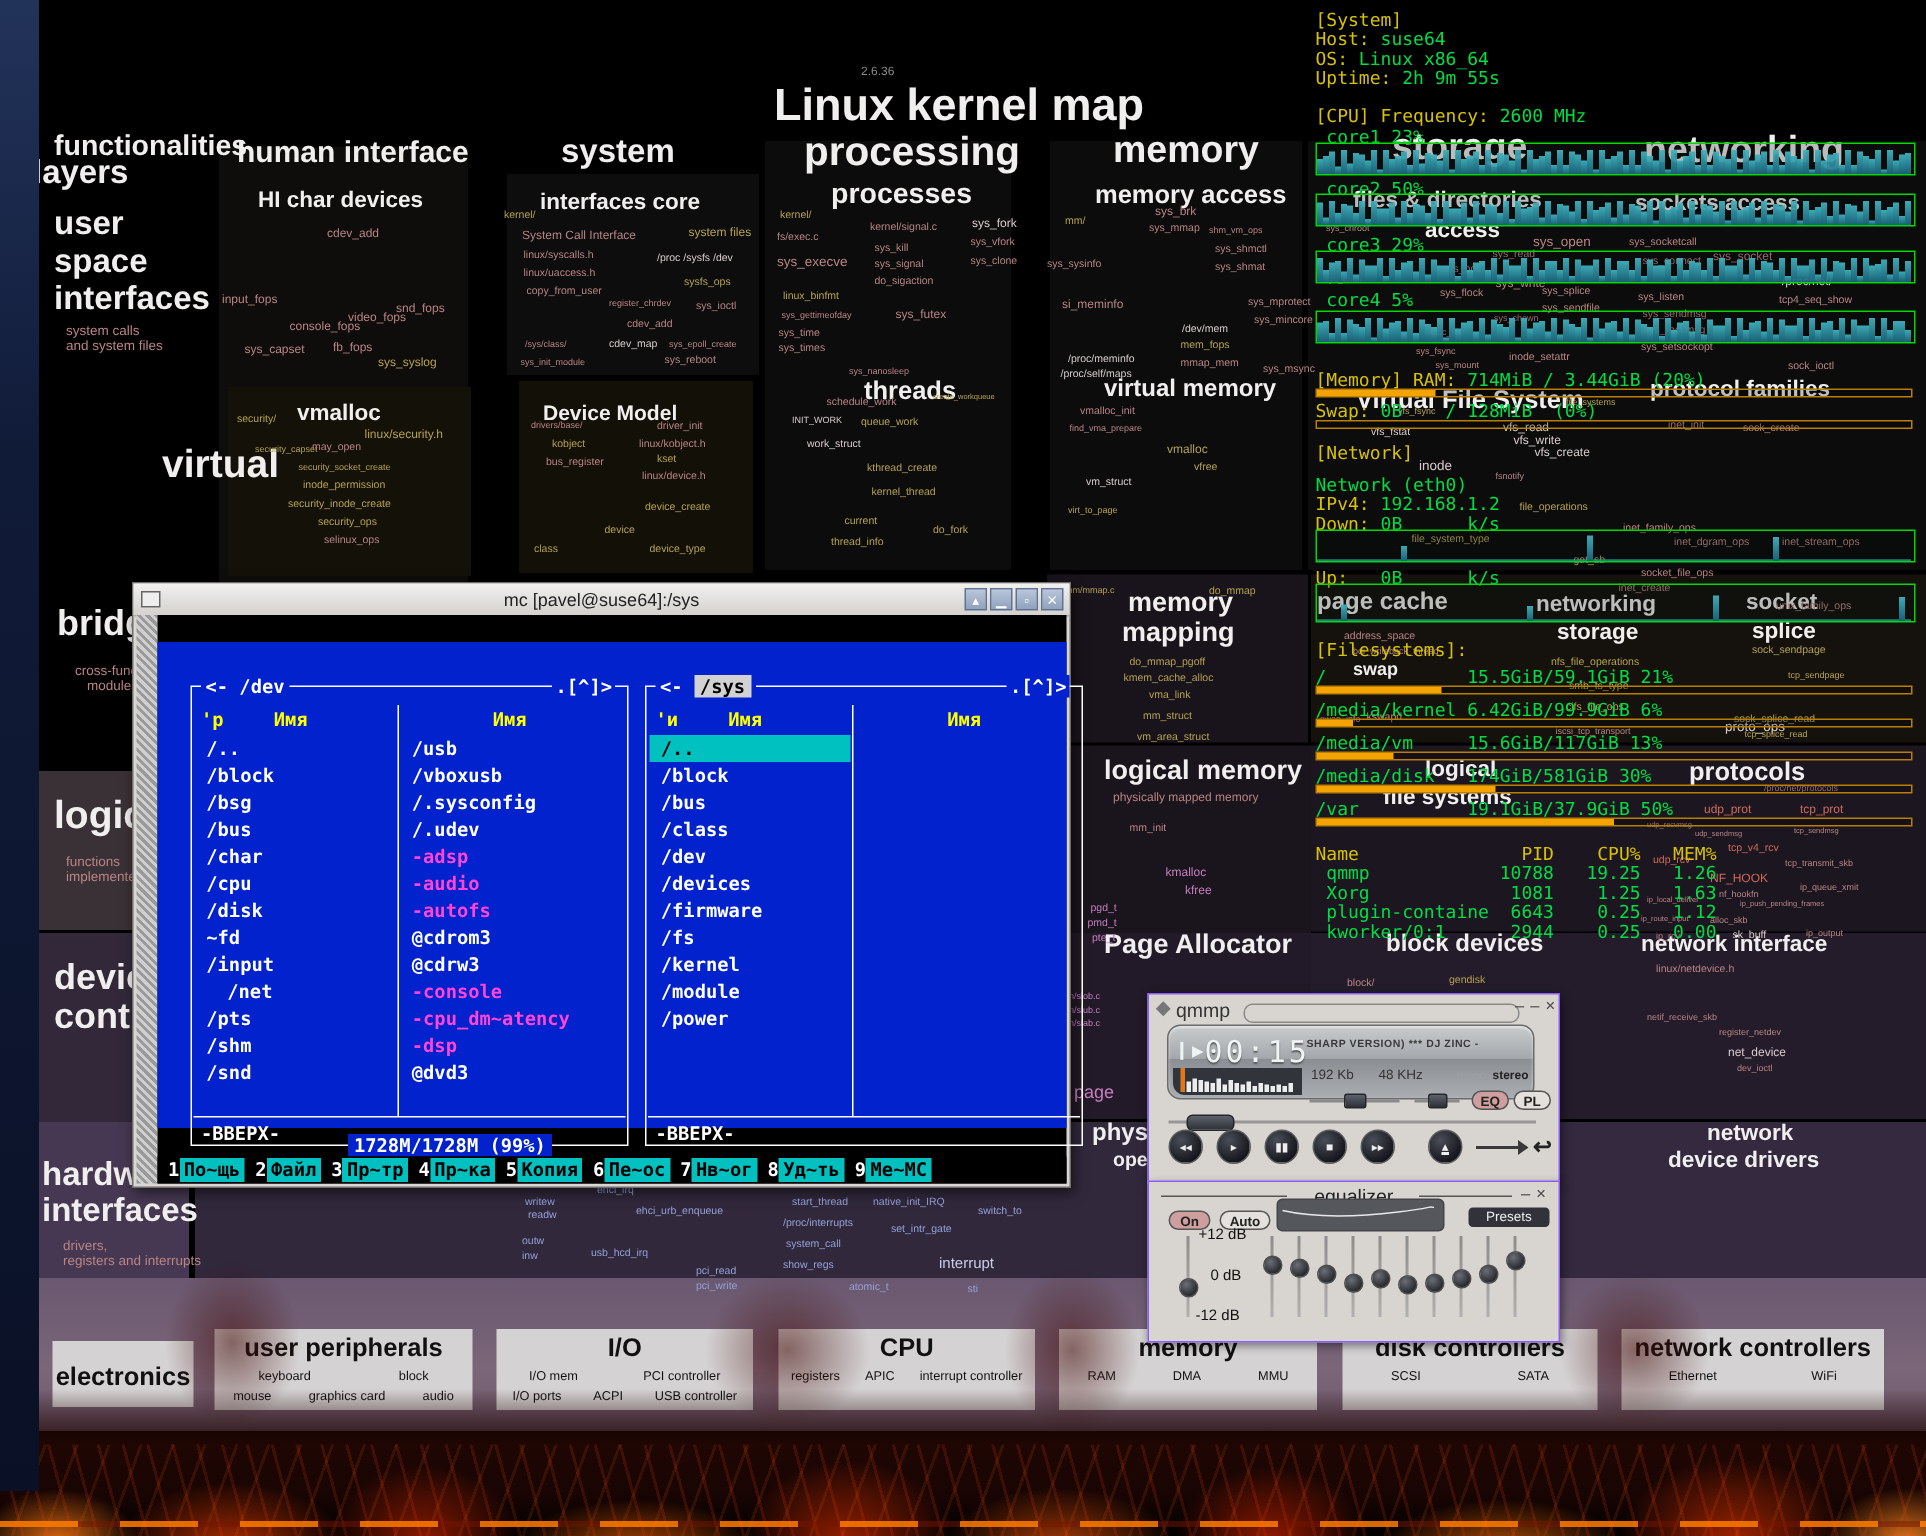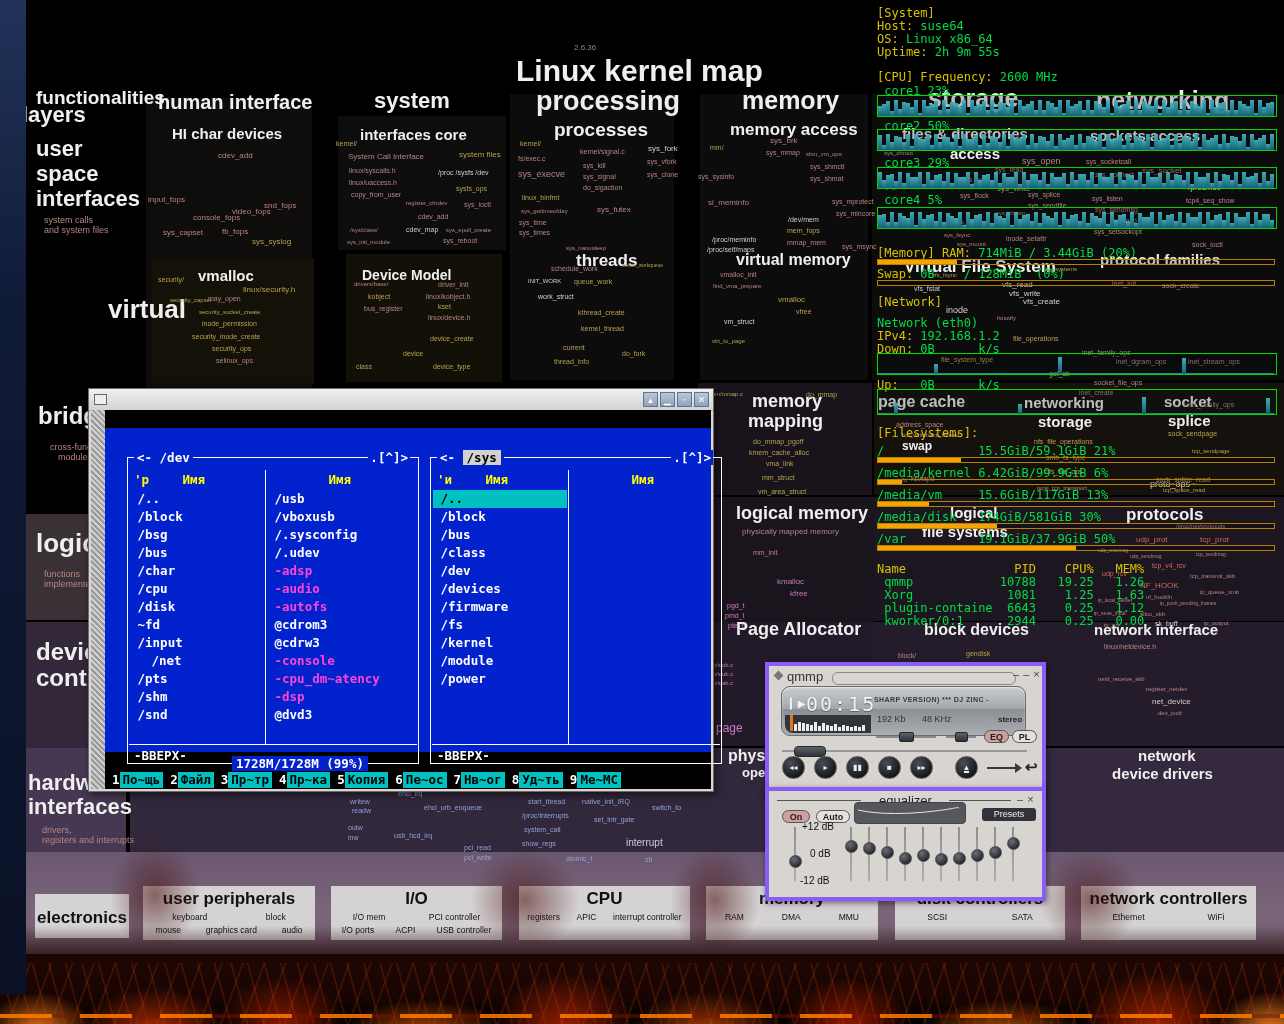--- a/index.html
+++ b/index.html
@@ -88,21 +88,21 @@
   .psize{position:absolute;background:#0222cd;color:#fff;padding:0 4px;font-size:12.5px;}
   #mc-cmdline{position:absolute;left:0;top:342px;width:100%;height:19px;background:#000;color:#e8e8e8;
     font-size:12.5px;line-height:19px;}
   #mc-cursor{display:inline-block;width:7px;height:13px;border:1px solid #00d800;vertical-align:middle;margin-left:2px;}
   #mc-corner-badge{position:absolute;right:8px;top:0;background:#0222cd;color:#fff;padding:0 3px;}
   #mc-fkeys{position:absolute;left:0;top:361px;width:100%;height:18px;background:#000;display:flex;align-items:center;}
   .fk{display:flex;margin-left:7px;}
   .fk-num{color:#fff;font-size:12.5px;line-height:16px;}
   .fk-label{background:#00c0c0;color:#000;font-size:12.5px;line-height:16px;padding:0 3px;}
   
-  .qwin{position:absolute;background:#d8d5d1;border:4px solid #8b5cf6;box-shadow:1px 2px 6px rgba(0,0,0,.5);}
+  .qwin{position:absolute;background:#d8d5d1;border:1px solid #8b5cf6;box-shadow:1px 2px 6px rgba(0,0,0,.5);}
   #qmmp-main{left:765px;top:662px;width:273px;height:125px;}
   #qmmp-eq{left:765px;top:787px;width:273px;height:106px;}
   .qtitle-text{position:absolute;font-size:13px;color:#333;}
   .qwin-btn{position:absolute;font-size:11px;color:#444;line-height:10px;}
   #q-diamond{position:absolute;left:6px;top:6px;width:7px;height:7px;background:#777;transform:rotate(45deg);}
   #q-pill{position:absolute;left:63px;top:6px;width:182px;height:11px;border:1px solid #8a8a8a;border-radius:6px;}
   #q-display{position:absolute;left:12px;top:20px;width:243px;height:48px;border-radius:9px;border:1px solid #6a6a6a;
     background:linear-gradient(180deg,#c9ccce 0%,#a4a8ac 45%,#8b8f94 46%,#aaaeb2 100%);
     box-shadow:inset 0 1px 2px rgba(255,255,255,.6);}
   #q-indicator{position:absolute;left:8px;top:11px;font-size:10px;color:#eef4f4;}
@@ -519,20 +519,21 @@
     <div id="flames"></div>
     <div id="lava-line"></div>
     <div id="edge-strip"></div>
   </div>
 
   <div id="conky"><div class="ck" style="top: 0px;"><span class="cy">[System]</span></div><div class="ck" style="top: 13px;"><span class="cy">Host: </span><span class="cg">suse64</span></div><div class="ck" style="top: 26px;"><span class="cy">OS: </span><span class="cg">Linux x86_64</span></div><div class="ck" style="top: 39px;"><span class="cy">Uptime: </span><span class="cg">2h 9m 55s</span></div><div class="ck" style="top: 64px;"><span class="cy">[CPU] Frequency: </span><span class="cg">2600 MHz</span></div><div class="ck" style="top: 78px;"><span class="cg"> core1 23%</span></div><div class="ck-graph" style="top: 88px; height: 20px;"><div class="gbar" style="height: 10px;"></div><div class="gbar" style="height: 12px;"></div><div class="gbar" style="height: 15px;"></div><div class="gbar" style="height: 5px;"></div><div class="gbar" style="height: 16px;"></div><div class="gbar" style="height: 7px;"></div><div class="gbar" style="height: 14px;"></div><div class="gbar" style="height: 13px;"></div><div class="gbar" style="height: 9px;"></div><div class="gbar" style="height: 16px;"></div><div class="gbar" style="height: 3px;"></div><div class="gbar" style="height: 16px;"></div><div class="gbar" style="height: 10px;"></div><div class="gbar" style="height: 12px;"></div><div class="gbar" style="height: 15px;"></div><div class="gbar" style="height: 6px;"></div><div class="gbar" style="height: 16px;"></div><div class="gbar" style="height: 7px;"></div><div class="gbar" style="height: 14px;"></div><div class="gbar" style="height: 13px;"></div><div class="gbar" style="height: 9px;"></div><div class="gbar" style="height: 16px;"></div><div class="gbar" style="height: 3px;"></div><div class="gbar" style="height: 16px;"></div><div class="gbar" style="height: 10px;"></div><div class="gbar" style="height: 12px;"></div><div class="gbar" style="height: 15px;"></div><div class="gbar" style="height: 6px;"></div><div class="gbar" style="height: 16px;"></div><div class="gbar" style="height: 7px;"></div><div class="gbar" style="height: 14px;"></div><div class="gbar" style="height: 13px;"></div><div class="gbar" style="height: 9px;"></div><div class="gbar" style="height: 16px;"></div><div class="gbar" style="height: 3px;"></div><div class="gbar" style="height: 16px;"></div><div class="gbar" style="height: 10px;"></div><div class="gbar" style="height: 12px;"></div><div class="gbar" style="height: 15px;"></div><div class="gbar" style="height: 6px;"></div><div class="gbar" style="height: 16px;"></div><div class="gbar" style="height: 6px;"></div><div class="gbar" style="height: 15px;"></div><div class="gbar" style="height: 13px;"></div><div class="gbar" style="height: 9px;"></div><div class="gbar" style="height: 16px;"></div><div class="gbar" style="height: 3px;"></div><div class="gbar" style="height: 16px;"></div><div class="gbar" style="height: 10px;"></div><div class="gbar" style="height: 12px;"></div><div class="gbar" style="height: 15px;"></div><div class="gbar" style="height: 6px;"></div><div class="gbar" style="height: 16px;"></div><div class="gbar" style="height: 6px;"></div><div class="gbar" style="height: 15px;"></div><div class="gbar" style="height: 12px;"></div><div class="gbar" style="height: 9px;"></div><div class="gbar" style="height: 16px;"></div><div class="gbar" style="height: 3px;"></div><div class="gbar" style="height: 16px;"></div><div class="gbar" style="height: 9px;"></div><div class="gbar" style="height: 12px;"></div><div class="gbar" style="height: 15px;"></div><div class="gbar" style="height: 6px;"></div><div class="gbar" style="height: 16px;"></div><div class="gbar" style="height: 6px;"></div><div class="gbar" style="height: 15px;"></div><div class="gbar" style="height: 12px;"></div><div class="gbar" style="height: 10px;"></div><div class="gbar" style="height: 16px;"></div><div class="gbar" style="height: 3px;"></div><div class="gbar" style="height: 16px;"></div><div class="gbar" style="height: 9px;"></div><div class="gbar" style="height: 13px;"></div><div class="gbar" style="height: 15px;"></div><div class="gbar" style="height: 6px;"></div><div class="gbar" style="height: 16px;"></div><div class="gbar" style="height: 6px;"></div><div class="gbar" style="height: 15px;"></div><div class="gbar" style="height: 12px;"></div><div class="gbar" style="height: 10px;"></div><div class="gbar" style="height: 16px;"></div><div class="gbar" style="height: 3px;"></div><div class="gbar" style="height: 16px;"></div><div class="gbar" style="height: 9px;"></div><div class="gbar" style="height: 13px;"></div><div class="gbar" style="height: 14px;"></div><div class="gbar" style="height: 6px;"></div><div class="gbar" style="height: 16px;"></div><div class="gbar" style="height: 6px;"></div><div class="gbar" style="height: 15px;"></div><div class="gbar" style="height: 12px;"></div><div class="gbar" style="height: 10px;"></div><div class="gbar" style="height: 16px;"></div><div class="gbar" style="height: 3px;"></div><div class="gbar" style="height: 16px;"></div><div class="gbar" style="height: 9px;"></div><div class="gbar" style="height: 13px;"></div><div class="gbar" style="height: 14px;"></div></div><div class="ck" style="top: 113px;"><span class="cg"> core2 50%</span></div><div class="ck-graph" style="top: 122px; height: 20px;"><div class="gbar" style="height: 15px;"></div><div class="gbar" style="height: 5px;"></div><div class="gbar" style="height: 16px;"></div><div class="gbar" style="height: 8px;"></div><div class="gbar" style="height: 14px;"></div><div class="gbar" style="height: 13px;"></div><div class="gbar" style="height: 8px;"></div><div class="gbar" style="height: 16px;"></div><div class="gbar" style="height: 4px;"></div><div class="gbar" style="height: 16px;"></div><div class="gbar" style="height: 11px;"></div><div class="gbar" style="height: 11px;"></div><div class="gbar" style="height: 15px;"></div><div class="gbar" style="height: 5px;"></div><div class="gbar" style="height: 16px;"></div><div class="gbar" style="height: 8px;"></div><div class="gbar" style="height: 14px;"></div><div class="gbar" style="height: 13px;"></div><div class="gbar" style="height: 8px;"></div><div class="gbar" style="height: 16px;"></div><div class="gbar" style="height: 4px;"></div><div class="gbar" style="height: 16px;"></div><div class="gbar" style="height: 11px;"></div><div class="gbar" style="height: 11px;"></div><div class="gbar" style="height: 15px;"></div><div class="gbar" style="height: 5px;"></div><div class="gbar" style="height: 16px;"></div><div class="gbar" style="height: 7px;"></div><div class="gbar" style="height: 14px;"></div><div class="gbar" style="height: 13px;"></div><div class="gbar" style="height: 8px;"></div><div class="gbar" style="height: 16px;"></div><div class="gbar" style="height: 4px;"></div><div class="gbar" style="height: 16px;"></div><div class="gbar" style="height: 11px;"></div><div class="gbar" style="height: 12px;"></div><div class="gbar" style="height: 15px;"></div><div class="gbar" style="height: 5px;"></div><div class="gbar" style="height: 16px;"></div><div class="gbar" style="height: 7px;"></div><div class="gbar" style="height: 14px;"></div><div class="gbar" style="height: 13px;"></div><div class="gbar" style="height: 9px;"></div><div class="gbar" style="height: 16px;"></div><div class="gbar" style="height: 4px;"></div><div class="gbar" style="height: 16px;"></div><div class="gbar" style="height: 10px;"></div><div class="gbar" style="height: 12px;"></div><div class="gbar" style="height: 15px;"></div><div class="gbar" style="height: 5px;"></div><div class="gbar" style="height: 16px;"></div><div class="gbar" style="height: 7px;"></div><div class="gbar" style="height: 14px;"></div><div class="gbar" style="height: 13px;"></div><div class="gbar" style="height: 9px;"></div><div class="gbar" style="height: 16px;"></div><div class="gbar" style="height: 3px;"></div><div class="gbar" style="height: 16px;"></div><div class="gbar" style="height: 10px;"></div><div class="gbar" style="height: 12px;"></div><div class="gbar" style="height: 15px;"></div><div class="gbar" style="height: 5px;"></div><div class="gbar" style="height: 16px;"></div><div class="gbar" style="height: 7px;"></div><div class="gbar" style="height: 14px;"></div><div class="gbar" style="height: 13px;"></div><div class="gbar" style="height: 9px;"></div><div class="gbar" style="height: 16px;"></div><div class="gbar" style="height: 3px;"></div><div class="gbar" style="height: 16px;"></div><div class="gbar" style="height: 10px;"></div><div class="gbar" style="height: 12px;"></div><div class="gbar" style="height: 15px;"></div><div class="gbar" style="height: 5px;"></div><div class="gbar" style="height: 16px;"></div><div class="gbar" style="height: 7px;"></div><div class="gbar" style="height: 14px;"></div><div class="gbar" style="height: 13px;"></div><div class="gbar" style="height: 9px;"></div><div class="gbar" style="height: 16px;"></div><div class="gbar" style="height: 3px;"></div><div class="gbar" style="height: 16px;"></div><div class="gbar" style="height: 10px;"></div><div class="gbar" style="height: 12px;"></div><div class="gbar" style="height: 15px;"></div><div class="gbar" style="height: 6px;"></div><div class="gbar" style="height: 16px;"></div><div class="gbar" style="height: 7px;"></div><div class="gbar" style="height: 14px;"></div><div class="gbar" style="height: 13px;"></div><div class="gbar" style="height: 9px;"></div><div class="gbar" style="height: 16px;"></div><div class="gbar" style="height: 3px;"></div><div class="gbar" style="height: 16px;"></div><div class="gbar" style="height: 10px;"></div><div class="gbar" style="height: 12px;"></div><div class="gbar" style="height: 15px;"></div><div class="gbar" style="height: 6px;"></div><div class="gbar" style="height: 16px;"></div></div><div class="ck" style="top: 150px;"><span class="cg"> core3 29%</span></div><div class="ck-graph" style="top: 160px; height: 20px;"><div class="gbar" style="height: 16px;"></div><div class="gbar" style="height: 8px;"></div><div class="gbar" style="height: 13px;"></div><div class="gbar" style="height: 14px;"></div><div class="gbar" style="height: 7px;"></div><div class="gbar" style="height: 16px;"></div><div class="gbar" style="height: 5px;"></div><div class="gbar" style="height: 15px;"></div><div class="gbar" style="height: 11px;"></div><div class="gbar" style="height: 11px;"></div><div class="gbar" style="height: 16px;"></div><div class="gbar" style="height: 4px;"></div><div class="gbar" style="height: 16px;"></div><div class="gbar" style="height: 8px;"></div><div class="gbar" style="height: 13px;"></div><div class="gbar" style="height: 14px;"></div><div class="gbar" style="height: 7px;"></div><div class="gbar" style="height: 16px;"></div><div class="gbar" style="height: 5px;"></div><div class="gbar" style="height: 15px;"></div><div class="gbar" style="height: 11px;"></div><div class="gbar" style="height: 11px;"></div><div class="gbar" style="height: 16px;"></div><div class="gbar" style="height: 4px;"></div><div class="gbar" style="height: 16px;"></div><div class="gbar" style="height: 8px;"></div><div class="gbar" style="height: 13px;"></div><div class="gbar" style="height: 14px;"></div><div class="gbar" style="height: 8px;"></div><div class="gbar" style="height: 16px;"></div><div class="gbar" style="height: 5px;"></div><div class="gbar" style="height: 15px;"></div><div class="gbar" style="height: 11px;"></div><div class="gbar" style="height: 11px;"></div><div class="gbar" style="height: 16px;"></div><div class="gbar" style="height: 4px;"></div><div class="gbar" style="height: 16px;"></div><div class="gbar" style="height: 8px;"></div><div class="gbar" style="height: 14px;"></div><div class="gbar" style="height: 14px;"></div><div class="gbar" style="height: 8px;"></div><div class="gbar" style="height: 16px;"></div><div class="gbar" style="height: 4px;"></div><div class="gbar" style="height: 15px;"></div><div class="gbar" style="height: 11px;"></div><div class="gbar" style="height: 11px;"></div><div class="gbar" style="height: 15px;"></div><div class="gbar" style="height: 4px;"></div><div class="gbar" style="height: 16px;"></div><div class="gbar" style="height: 8px;"></div><div class="gbar" style="height: 14px;"></div><div class="gbar" style="height: 14px;"></div><div class="gbar" style="height: 8px;"></div><div class="gbar" style="height: 16px;"></div><div class="gbar" style="height: 4px;"></div><div class="gbar" style="height: 15px;"></div><div class="gbar" style="height: 11px;"></div><div class="gbar" style="height: 11px;"></div><div class="gbar" style="height: 15px;"></div><div class="gbar" style="height: 4px;"></div><div class="gbar" style="height: 16px;"></div><div class="gbar" style="height: 8px;"></div><div class="gbar" style="height: 14px;"></div><div class="gbar" style="height: 13px;"></div><div class="gbar" style="height: 8px;"></div><div class="gbar" style="height: 16px;"></div><div class="gbar" style="height: 4px;"></div><div class="gbar" style="height: 16px;"></div><div class="gbar" style="height: 11px;"></div><div class="gbar" style="height: 11px;"></div><div class="gbar" style="height: 15px;"></div><div class="gbar" style="height: 5px;"></div><div class="gbar" style="height: 16px;"></div><div class="gbar" style="height: 8px;"></div><div class="gbar" style="height: 14px;"></div><div class="gbar" style="height: 13px;"></div><div class="gbar" style="height: 8px;"></div><div class="gbar" style="height: 16px;"></div><div class="gbar" style="height: 4px;"></div><div class="gbar" style="height: 16px;"></div><div class="gbar" style="height: 11px;"></div><div class="gbar" style="height: 11px;"></div><div class="gbar" style="height: 15px;"></div><div class="gbar" style="height: 5px;"></div><div class="gbar" style="height: 16px;"></div><div class="gbar" style="height: 7px;"></div><div class="gbar" style="height: 14px;"></div><div class="gbar" style="height: 13px;"></div><div class="gbar" style="height: 8px;"></div><div class="gbar" style="height: 16px;"></div><div class="gbar" style="height: 4px;"></div><div class="gbar" style="height: 16px;"></div><div class="gbar" style="height: 11px;"></div><div class="gbar" style="height: 12px;"></div><div class="gbar" style="height: 15px;"></div><div class="gbar" style="height: 5px;"></div><div class="gbar" style="height: 16px;"></div><div class="gbar" style="height: 7px;"></div><div class="gbar" style="height: 14px;"></div></div><div class="ck" style="top: 187px;"><span class="cg"> core4 5%</span></div><div class="ck-graph" style="top: 200px; height: 20px;"><div class="gbar" style="height: 13px;"></div><div class="gbar" style="height: 14px;"></div><div class="gbar" style="height: 6px;"></div><div class="gbar" style="height: 16px;"></div><div class="gbar" style="height: 6px;"></div><div class="gbar" style="height: 15px;"></div><div class="gbar" style="height: 12px;"></div><div class="gbar" style="height: 10px;"></div><div class="gbar" style="height: 16px;"></div><div class="gbar" style="height: 3px;"></div><div class="gbar" style="height: 16px;"></div><div class="gbar" style="height: 9px;"></div><div class="gbar" style="height: 13px;"></div><div class="gbar" style="height: 14px;"></div><div class="gbar" style="height: 7px;"></div><div class="gbar" style="height: 16px;"></div><div class="gbar" style="height: 6px;"></div><div class="gbar" style="height: 15px;"></div><div class="gbar" style="height: 12px;"></div><div class="gbar" style="height: 10px;"></div><div class="gbar" style="height: 16px;"></div><div class="gbar" style="height: 3px;"></div><div class="gbar" style="height: 16px;"></div><div class="gbar" style="height: 9px;"></div><div class="gbar" style="height: 13px;"></div><div class="gbar" style="height: 14px;"></div><div class="gbar" style="height: 7px;"></div><div class="gbar" style="height: 16px;"></div><div class="gbar" style="height: 5px;"></div><div class="gbar" style="height: 15px;"></div><div class="gbar" style="height: 12px;"></div><div class="gbar" style="height: 10px;"></div><div class="gbar" style="height: 16px;"></div><div class="gbar" style="height: 3px;"></div><div class="gbar" style="height: 16px;"></div><div class="gbar" style="height: 9px;"></div><div class="gbar" style="height: 13px;"></div><div class="gbar" style="height: 14px;"></div><div class="gbar" style="height: 7px;"></div><div class="gbar" style="height: 16px;"></div><div class="gbar" style="height: 5px;"></div><div class="gbar" style="height: 15px;"></div><div class="gbar" style="height: 12px;"></div><div class="gbar" style="height: 10px;"></div><div class="gbar" style="height: 16px;"></div><div class="gbar" style="height: 3px;"></div><div class="gbar" style="height: 16px;"></div><div class="gbar" style="height: 9px;"></div><div class="gbar" style="height: 13px;"></div><div class="gbar" style="height: 14px;"></div><div class="gbar" style="height: 7px;"></div><div class="gbar" style="height: 16px;"></div><div class="gbar" style="height: 5px;"></div><div class="gbar" style="height: 15px;"></div><div class="gbar" style="height: 12px;"></div><div class="gbar" style="height: 10px;"></div><div class="gbar" style="height: 16px;"></div><div class="gbar" style="height: 4px;"></div><div class="gbar" style="height: 16px;"></div><div class="gbar" style="height: 8px;"></div><div class="gbar" style="height: 13px;"></div><div class="gbar" style="height: 14px;"></div><div class="gbar" style="height: 7px;"></div><div class="gbar" style="height: 16px;"></div><div class="gbar" style="height: 5px;"></div><div class="gbar" style="height: 15px;"></div><div class="gbar" style="height: 11px;"></div><div class="gbar" style="height: 11px;"></div><div class="gbar" style="height: 16px;"></div><div class="gbar" style="height: 4px;"></div><div class="gbar" style="height: 16px;"></div><div class="gbar" style="height: 8px;"></div><div class="gbar" style="height: 13px;"></div><div class="gbar" style="height: 14px;"></div><div class="gbar" style="height: 7px;"></div><div class="gbar" style="height: 16px;"></div><div class="gbar" style="height: 5px;"></div><div class="gbar" style="height: 15px;"></div><div class="gbar" style="height: 11px;"></div><div class="gbar" style="height: 11px;"></div><div class="gbar" style="height: 16px;"></div><div class="gbar" style="height: 4px;"></div><div class="gbar" style="height: 16px;"></div><div class="gbar" style="height: 8px;"></div><div class="gbar" style="height: 13px;"></div><div class="gbar" style="height: 14px;"></div><div class="gbar" style="height: 8px;"></div><div class="gbar" style="height: 16px;"></div><div class="gbar" style="height: 5px;"></div><div class="gbar" style="height: 15px;"></div><div class="gbar" style="height: 11px;"></div><div class="gbar" style="height: 11px;"></div><div class="gbar" style="height: 16px;"></div><div class="gbar" style="height: 4px;"></div><div class="gbar" style="height: 16px;"></div><div class="gbar" style="height: 8px;"></div><div class="gbar" style="height: 14px;"></div><div class="gbar" style="height: 14px;"></div><div class="gbar" style="height: 8px;"></div></div><div class="ck" style="top: 240px;"><span class="cy">[Memory] RAM: </span><span class="cg">714MiB / 3.44GiB (20%)</span></div><div class="ck-bar" style="top: 252px;"><div class="ck-fill" style="width: 20%;"></div></div><div class="ck" style="top: 261px;"><span class="cy">Swap: </span><span class="cg">0B    / 128MiB  (0%)</span></div><div class="ck-bar" style="top: 273px;"><div class="ck-fill" style="width: 0%;"></div></div><div class="ck" style="top: 289px;"><span class="cy">[Network]</span></div><div class="ck" style="top: 310px;"><span class="cg">Network (eth0)</span></div><div class="ck" style="top: 323px;"><span class="cy">IPv4: </span><span class="cg">192.168.1.2</span></div><div class="ck" style="top: 336px;"><span class="cy">Down: </span><span class="cg">0B      k/s</span></div><div class="ck-graph" style="top: 346px; height: 20px;"><div class="gbar" style="height: 1px;"></div><div class="gbar" style="height: 1px;"></div><div class="gbar" style="height: 1px;"></div><div class="gbar" style="height: 1px;"></div><div class="gbar" style="height: 1px;"></div><div class="gbar" style="height: 1px;"></div><div class="gbar" style="height: 1px;"></div><div class="gbar" style="height: 1px;"></div><div class="gbar" style="height: 1px;"></div><div class="gbar" style="height: 1px;"></div><div class="gbar" style="height: 1px;"></div><div class="gbar" style="height: 1px;"></div><div class="gbar" style="height: 1px;"></div><div class="gbar" style="height: 1px;"></div><div class="gbar" style="height: 10px;"></div><div class="gbar" style="height: 1px;"></div><div class="gbar" style="height: 1px;"></div><div class="gbar" style="height: 1px;"></div><div class="gbar" style="height: 1px;"></div><div class="gbar" style="height: 1px;"></div><div class="gbar" style="height: 1px;"></div><div class="gbar" style="height: 1px;"></div><div class="gbar" style="height: 1px;"></div><div class="gbar" style="height: 1px;"></div><div class="gbar" style="height: 1px;"></div><div class="gbar" style="height: 1px;"></div><div class="gbar" style="height: 1px;"></div><div class="gbar" style="height: 1px;"></div><div class="gbar" style="height: 1px;"></div><div class="gbar" style="height: 1px;"></div><div class="gbar" style="height: 1px;"></div><div class="gbar" style="height: 1px;"></div><div class="gbar" style="height: 1px;"></div><div class="gbar" style="height: 1px;"></div><div class="gbar" style="height: 1px;"></div><div class="gbar" style="height: 1px;"></div><div class="gbar" style="height: 1px;"></div><div class="gbar" style="height: 1px;"></div><div class="gbar" style="height: 1px;"></div><div class="gbar" style="height: 1px;"></div><div class="gbar" style="height: 1px;"></div><div class="gbar" style="height: 1px;"></div><div class="gbar" style="height: 1px;"></div><div class="gbar" style="height: 1px;"></div><div class="gbar" style="height: 1px;"></div><div class="gbar" style="height: 17px;"></div><div class="gbar" style="height: 1px;"></div><div class="gbar" style="height: 1px;"></div><div class="gbar" style="height: 1px;"></div><div class="gbar" style="height: 1px;"></div><div class="gbar" style="height: 1px;"></div><div class="gbar" style="height: 1px;"></div><div class="gbar" style="height: 1px;"></div><div class="gbar" style="height: 1px;"></div><div class="gbar" style="height: 1px;"></div><div class="gbar" style="height: 1px;"></div><div class="gbar" style="height: 1px;"></div><div class="gbar" style="height: 1px;"></div><div class="gbar" style="height: 1px;"></div><div class="gbar" style="height: 1px;"></div><div class="gbar" style="height: 1px;"></div><div class="gbar" style="height: 1px;"></div><div class="gbar" style="height: 1px;"></div><div class="gbar" style="height: 1px;"></div><div class="gbar" style="height: 1px;"></div><div class="gbar" style="height: 1px;"></div><div class="gbar" style="height: 1px;"></div><div class="gbar" style="height: 1px;"></div><div class="gbar" style="height: 1px;"></div><div class="gbar" style="height: 1px;"></div><div class="gbar" style="height: 1px;"></div><div class="gbar" style="height: 1px;"></div><div class="gbar" style="height: 1px;"></div><div class="gbar" style="height: 1px;"></div><div class="gbar" style="height: 1px;"></div><div class="gbar" style="height: 1px;"></div><div class="gbar" style="height: 16px;"></div><div class="gbar" style="height: 1px;"></div><div class="gbar" style="height: 1px;"></div><div class="gbar" style="height: 1px;"></div><div class="gbar" style="height: 1px;"></div><div class="gbar" style="height: 1px;"></div><div class="gbar" style="height: 1px;"></div><div class="gbar" style="height: 1px;"></div><div class="gbar" style="height: 1px;"></div><div class="gbar" style="height: 1px;"></div><div class="gbar" style="height: 1px;"></div><div class="gbar" style="height: 1px;"></div><div class="gbar" style="height: 1px;"></div><div class="gbar" style="height: 1px;"></div><div class="gbar" style="height: 1px;"></div><div class="gbar" style="height: 1px;"></div><div class="gbar" style="height: 1px;"></div><div class="gbar" style="height: 1px;"></div><div class="gbar" style="height: 1px;"></div><div class="gbar" style="height: 1px;"></div><div class="gbar" style="height: 1px;"></div><div class="gbar" style="height: 1px;"></div><div class="gbar" style="height: 1px;"></div></div><div class="ck" style="top: 372px;"><span class="cy">Up:   </span><span class="cg">0B      k/s</span></div><div class="ck-graph" style="top: 382px; height: 24px;"><div class="gbar" style="height: 1px;"></div><div class="gbar" style="height: 1px;"></div><div class="gbar" style="height: 1px;"></div><div class="gbar" style="height: 1px;"></div><div class="gbar" style="height: 11px;"></div><div class="gbar" style="height: 1px;"></div><div class="gbar" style="height: 1px;"></div><div class="gbar" style="height: 1px;"></div><div class="gbar" style="height: 1px;"></div><div class="gbar" style="height: 1px;"></div><div class="gbar" style="height: 1px;"></div><div class="gbar" style="height: 1px;"></div><div class="gbar" style="height: 1px;"></div><div class="gbar" style="height: 1px;"></div><div class="gbar" style="height: 1px;"></div><div class="gbar" style="height: 1px;"></div><div class="gbar" style="height: 1px;"></div><div class="gbar" style="height: 1px;"></div><div class="gbar" style="height: 1px;"></div><div class="gbar" style="height: 1px;"></div><div class="gbar" style="height: 1px;"></div><div class="gbar" style="height: 1px;"></div><div class="gbar" style="height: 1px;"></div><div class="gbar" style="height: 1px;"></div><div class="gbar" style="height: 1px;"></div><div class="gbar" style="height: 1px;"></div><div class="gbar" style="height: 1px;"></div><div class="gbar" style="height: 1px;"></div><div class="gbar" style="height: 1px;"></div><div class="gbar" style="height: 1px;"></div><div class="gbar" style="height: 1px;"></div><div class="gbar" style="height: 1px;"></div><div class="gbar" style="height: 1px;"></div><div class="gbar" style="height: 1px;"></div><div class="gbar" style="height: 1px;"></div><div class="gbar" style="height: 10px;"></div><div class="gbar" style="height: 1px;"></div><div class="gbar" style="height: 1px;"></div><div class="gbar" style="height: 1px;"></div><div class="gbar" style="height: 1px;"></div><div class="gbar" style="height: 1px;"></div><div class="gbar" style="height: 1px;"></div><div class="gbar" style="height: 1px;"></div><div class="gbar" style="height: 1px;"></div><div class="gbar" style="height: 1px;"></div><div class="gbar" style="height: 1px;"></div><div class="gbar" style="height: 1px;"></div><div class="gbar" style="height: 1px;"></div><div class="gbar" style="height: 1px;"></div><div class="gbar" style="height: 1px;"></div><div class="gbar" style="height: 1px;"></div><div class="gbar" style="height: 1px;"></div><div class="gbar" style="height: 1px;"></div><div class="gbar" style="height: 1px;"></div><div class="gbar" style="height: 1px;"></div><div class="gbar" style="height: 1px;"></div><div class="gbar" style="height: 1px;"></div><div class="gbar" style="height: 1px;"></div><div class="gbar" style="height: 1px;"></div><div class="gbar" style="height: 1px;"></div><div class="gbar" style="height: 1px;"></div><div class="gbar" style="height: 1px;"></div><div class="gbar" style="height: 1px;"></div><div class="gbar" style="height: 1px;"></div><div class="gbar" style="height: 1px;"></div><div class="gbar" style="height: 1px;"></div><div class="gbar" style="height: 17px;"></div><div class="gbar" style="height: 1px;"></div><div class="gbar" style="height: 1px;"></div><div class="gbar" style="height: 1px;"></div><div class="gbar" style="height: 1px;"></div><div class="gbar" style="height: 1px;"></div><div class="gbar" style="height: 1px;"></div><div class="gbar" style="height: 1px;"></div><div class="gbar" style="height: 1px;"></div><div class="gbar" style="height: 1px;"></div><div class="gbar" style="height: 1px;"></div><div class="gbar" style="height: 1px;"></div><div class="gbar" style="height: 1px;"></div><div class="gbar" style="height: 1px;"></div><div class="gbar" style="height: 1px;"></div><div class="gbar" style="height: 1px;"></div><div class="gbar" style="height: 1px;"></div><div class="gbar" style="height: 1px;"></div><div class="gbar" style="height: 1px;"></div><div class="gbar" style="height: 1px;"></div><div class="gbar" style="height: 1px;"></div><div class="gbar" style="height: 1px;"></div><div class="gbar" style="height: 1px;"></div><div class="gbar" style="height: 1px;"></div><div class="gbar" style="height: 1px;"></div><div class="gbar" style="height: 1px;"></div><div class="gbar" style="height: 1px;"></div><div class="gbar" style="height: 1px;"></div><div class="gbar" style="height: 1px;"></div><div class="gbar" style="height: 1px;"></div><div class="gbar" style="height: 1px;"></div><div class="gbar" style="height: 16px;"></div><div class="gbar" style="height: 1px;"></div></div><div class="ck" style="top: 420px;"><span class="cy">[Filesystems]:</span></div><div class="ck" style="top: 438px;"><span class="cg">/             15.5GiB/59.1GiB 21%</span></div><div class="ck-bar" style="top: 450px;"><div class="ck-fill" style="width: 21%;"></div></div><div class="ck" style="top: 460px;"><span class="cg">/media/kernel 6.42GiB/99.9GiB 6%</span></div><div class="ck-bar" style="top: 472px;"><div class="ck-fill" style="width: 6%;"></div></div><div class="ck" style="top: 482px;"><span class="cg">/media/vm     15.6GiB/117GiB 13%</span></div><div class="ck-bar" style="top: 494px;"><div class="ck-fill" style="width: 13%;"></div></div><div class="ck" style="top: 504px;"><span class="cg">/media/disk   174GiB/581GiB 30%</span></div><div class="ck-bar" style="top: 516px;"><div class="ck-fill" style="width: 30%;"></div></div><div class="ck" style="top: 526px;"><span class="cg">/var          19.1GiB/37.9GiB 50%</span></div><div class="ck-bar" style="top: 538px;"><div class="ck-fill" style="width: 50%;"></div></div><div class="ck" style="top: 556px;"><span class="cy">Name               PID    CPU%   MEM%</span></div><div class="ck" style="top: 569px;"><span class="cg"> qmmp            10788   19.25   1.26</span></div><div class="ck" style="top: 582px;"><span class="cg"> Xorg             1081    1.25   1.63</span></div><div class="ck" style="top: 595px;"><span class="cg"> plugin-containe  6643    0.25   1.12</span></div><div class="ck" style="top: 608px;"><span class="cg"> kworker/0:1      2944    0.25   0.00</span></div></div>
 
   <div id="mc">
     <div id="mc-titlebar">
       <span id="mc-icon"></span>
+      <span id="mc-title">mc [pavel@suse64]:/sys</span>
       <span id="mc-buttons">
           <span class="mc-btn">▴</span>
           <span class="mc-btn">▁</span>
           <span class="mc-btn">▫</span>
           <span class="mc-btn">✕</span>
         </span>
     </div>
     <div id="mc-scrollbar"></div>
     <div id="mc-term">
       <div id="mc-blue">

